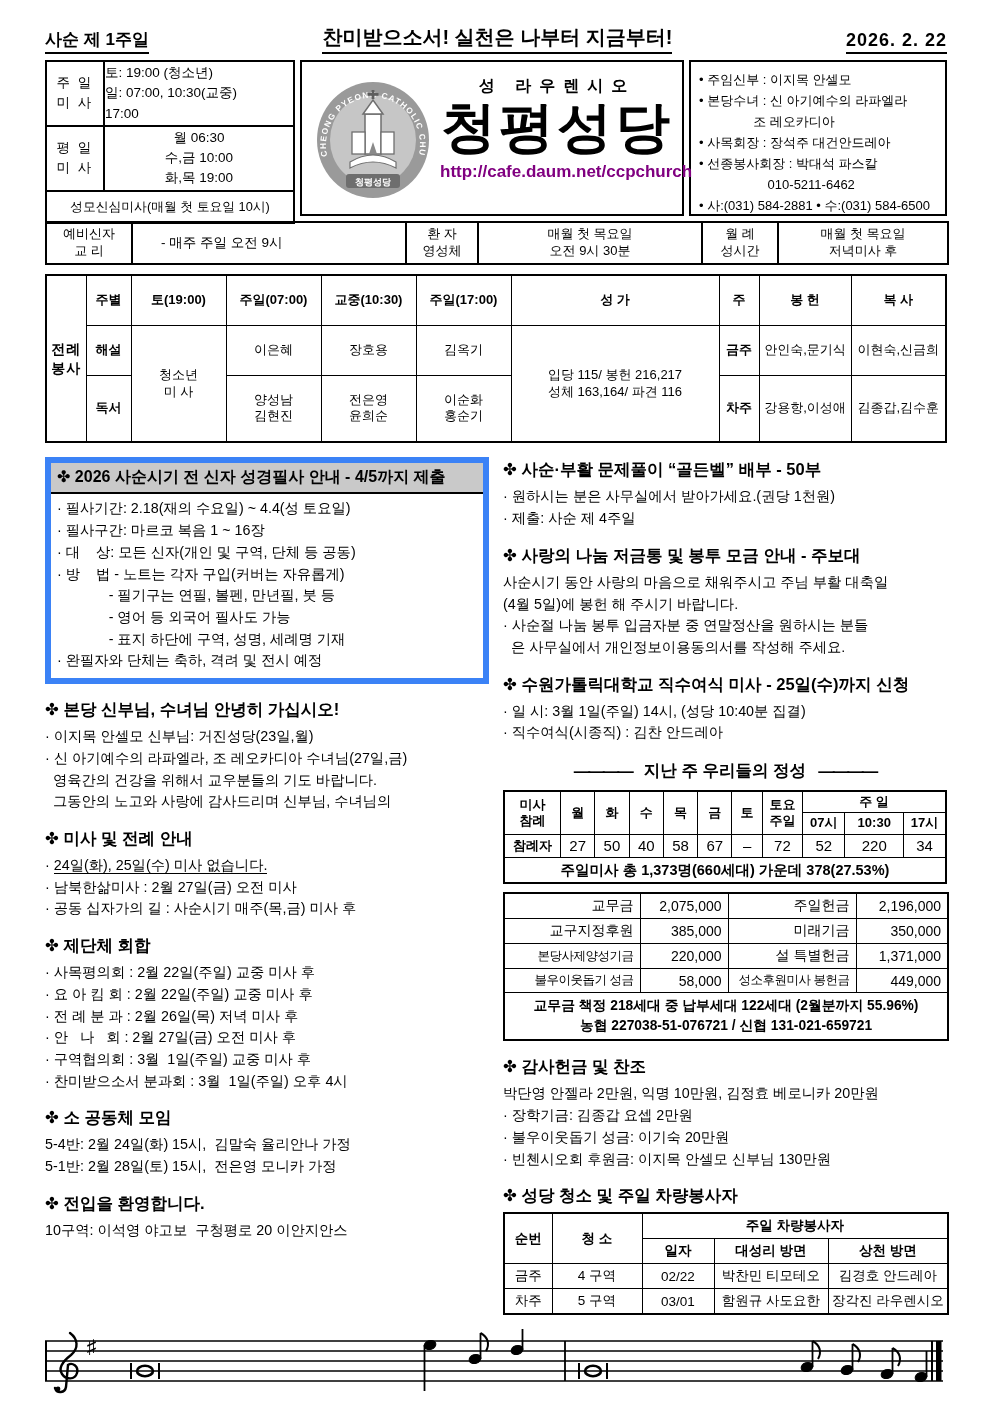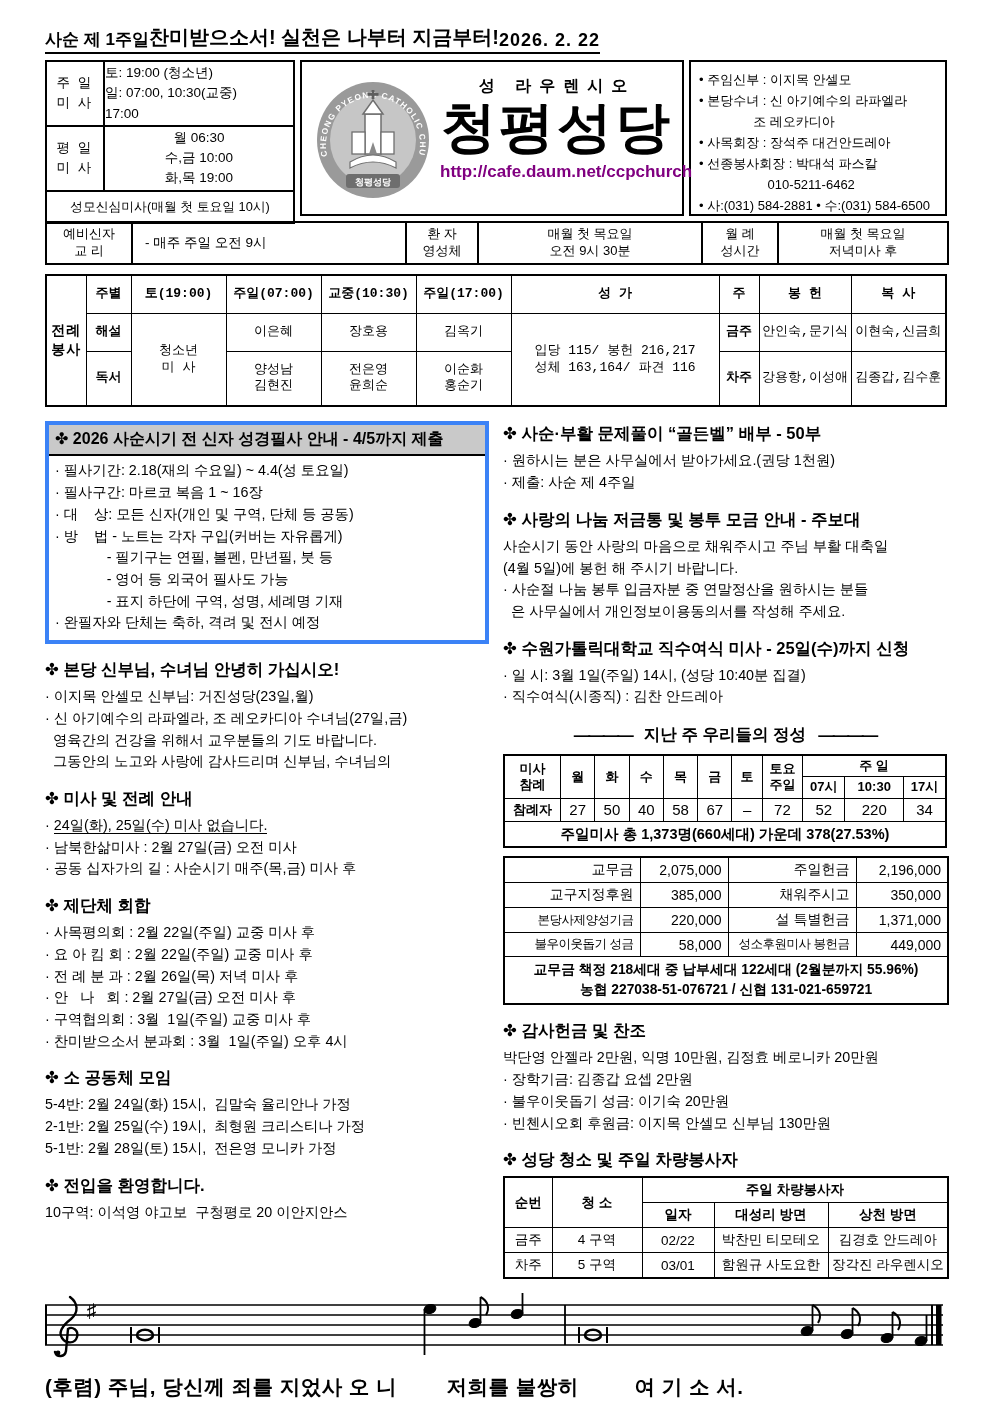--- a/index.html
+++ b/index.html
@@ -1,20 +1,20 @@
 <!DOCTYPE html>
 <html><head>
 <meta charset="utf-8">
 <style>
   html,body{margin:0;padding:0;background:#fff;}
   body{width:992px;height:1403px;font-family:"Liberation Sans","DejaVu Sans",sans-serif;color:#000;}
   .page{box-sizing:border-box;width:992px;height:1403px;padding:24px 45px 0 45px;overflow:hidden;}
 
   
-  .hdr{display:flex;justify-content:flex-start;align-items:flex-end;font-weight:bold;margin-bottom:6px;}
+  .hdr{display:flex;justify-content:space-between;align-items:flex-end;font-weight:bold;margin-bottom:6px;}
   .hdr-l{font-size:17px;border-bottom:2px solid #000;padding-bottom:1px;}
   .hdr-c{font-size:20px;border-bottom:2px solid #000;padding-bottom:1px;}
   .hdr-r{font-size:18px;border-bottom:2px solid #000;padding-bottom:1px;letter-spacing:1px;}
 
   
   .masthead{display:flex;gap:5px;height:156px;}
   .sched{width:250px;border-collapse:collapse;table-layout:fixed;height:156px;}
   .sched td{border:2px solid #000;font-size:13.5px;line-height:1.5;white-space:pre-line;text-align:center;padding:1px 2px;}
   .sched td.lbl{width:52px;letter-spacing:2px;}
   .sched td.v1{text-align:left;padding-left:0;}
@@ -24,40 +24,40 @@
   .brand-text{position:absolute;left:138px;right:8px;top:14px;text-align:center;}
   .patron{font-size:16px;font-weight:bold;letter-spacing:8px;}
   .cname{font-size:55px;font-weight:bold;letter-spacing:3px;line-height:1.1;}
   .url{font-size:17px;font-weight:bold;margin-top:4px;text-align:right;}
   .contact{width:258px;border:2px solid #000;box-sizing:border-box;padding:7px 6px 0 8px;font-size:13px;line-height:1.62;}
   .contact div{white-space:pre;}
 
   
   .info{width:100%;border-collapse:collapse;table-layout:fixed;margin-top:5px;}
   .info td{border:2.2px solid #000;font-size:13px;line-height:1.3;white-space:pre-line;text-align:center;padding:3px 2px;}
-  .info td.v1{text-align:left;padding-left:12px;font-size:13.5px;}
+  .info td.v1{text-align:left;padding-left:28px;font-size:13.5px;}
 
   
   .lit{width:100%;border-collapse:collapse;table-layout:fixed;margin-top:9px;border:2.5px solid #000;}
-  .lit th,.lit td{border:1.8px solid #000;font-size:13px;line-height:1.3;white-space:pre-line;text-align:center;padding:10px 1px;font-family:Liberation Mono, monospace;}
+  .lit th,.lit td{border:1.8px solid #000;font-size:13px;line-height:1.3;white-space:pre-line;text-align:center;padding:16px 1px;}
   .lit th{font-weight:bold;}
   .lit .side{font-weight:bold;font-size:14px;letter-spacing:1px;}
 
   
   .cols{display:flex;gap:14px;margin-top:12px;}
   .colL{width:444px;}
   .colR{width:444px;}
   .sec{margin-top:15px;}
   .sec:first-child{margin-top:4px;}
   .sec-title{font-weight:bold;font-size:16.5px;margin-bottom:5px;white-space:pre-wrap;}
   .line{font-size:14.3px;line-height:1.52;white-space:pre-wrap;}
   .u{border-bottom:1.6px solid #000;}
 
   
-  .boxsec{border:4px solid #3b82f6;margin-top:2px;}
+  .boxsec{border:6px solid #3b82f6;margin-top:2px;}
   .boxsec .bar{background:#c9c9c9;border-bottom:2px solid #000;font-weight:bold;font-size:16px;padding:4px 6px;}
   .boxsec .body{padding:4px 6px 6px 6px;}
 
   
   .giving{display:flex;align-items:center;justify-content:center;gap:12px;font-weight:bold;font-size:16.5px;margin:16px 0 8px 0;}
   .giving .dash{letter-spacing:-2px;}
 
   
   .att{width:100%;border-collapse:collapse;table-layout:fixed;border:2.5px solid #000;}
   .att th,.att td{border:1.6px solid #000;text-align:center;font-size:13px;line-height:1.25;white-space:pre-line;padding:2px 0;}
@@ -275,21 +275,20 @@
         <div class="line">· 요 아 킴 회 : 2월 22일(주일) 교중 미사 후</div>
         <div class="line">· 전 례 분 과 : 2월 26일(목) 저녁 미사 후</div>
         <div class="line">· 안   나   회 : 2월 27일(금) 오전 미사 후</div>
         <div class="line">· 구역협의회 : 3월  1일(주일) 교중 미사 후</div>
         <div class="line">· 찬미받으소서 분과회 : 3월  1일(주일) 오후 4시</div>
       </div>
 
       <div class="sec">
         <div class="sec-title">✤ 소 공동체 모임</div>
         <div class="line">5-4반: 2월 24일(화) 15시,  김말숙 율리안나 가정</div>
-        <div class="line">2-1반: 2월 25일(수) 19시,  최형원 크리스티나 가정</div>
         <div class="line">5-1반: 2월 28일(토) 15시,  전은영 모니카 가정</div>
       </div>
 
       <div class="sec">
         <div class="sec-title">✤ 전입을 환영합니다.</div>
         <div class="line">10구역: 이석영 야고보  구청평로 20 이안지안스</div>
       </div>
 
     </div>
 
@@ -383,21 +382,21 @@
         <tbody>
             <tr>
           <td class="k">교무금</td>
           <td class="v">2,075,000</td>
           <td class="k">주일헌금</td>
           <td class="v">2,196,000</td>
         </tr>
         <tr>
           <td class="k">교구지정후원</td>
           <td class="v">385,000</td>
-          <td class="k">채워주시고</td>
+          <td class="k">미래기금</td>
           <td class="v">350,000</td>
         </tr>
         <tr>
           <td class="k small">본당사제양성기금</td>
           <td class="v">220,000</td>
           <td class="k">설 특별헌금</td>
           <td class="v">1,371,000</td>
         </tr>
         <tr>
           <td class="k small">불우이웃돕기 성금</td>

